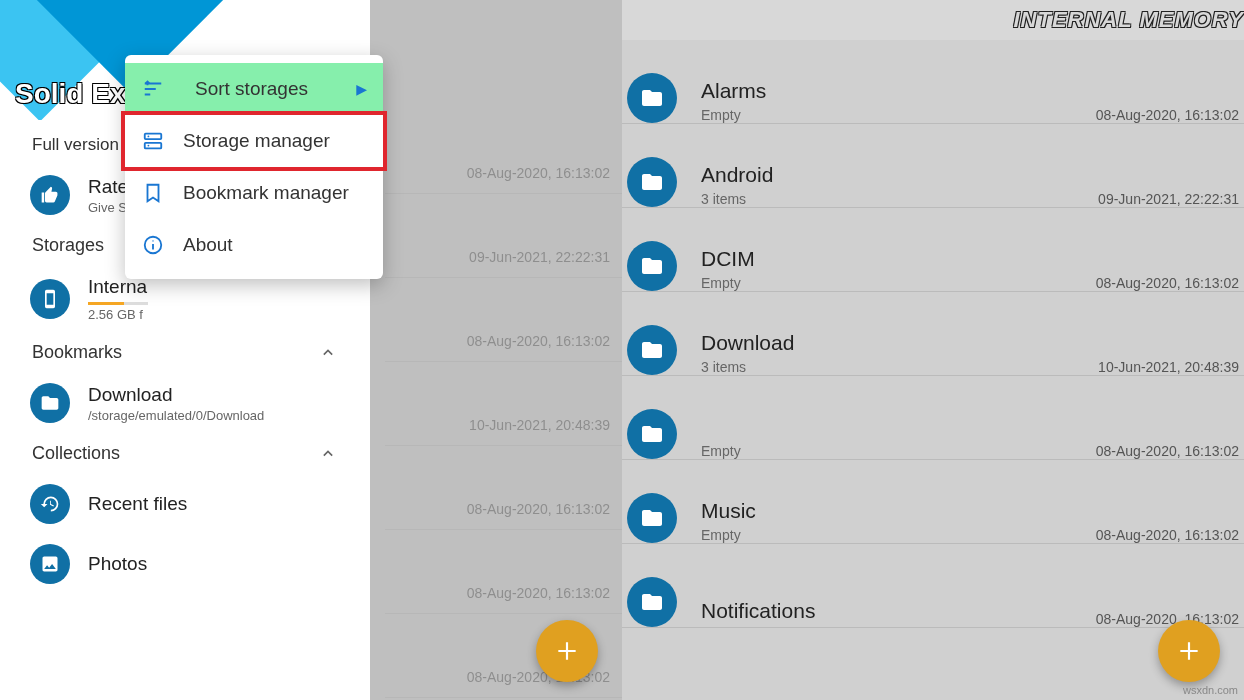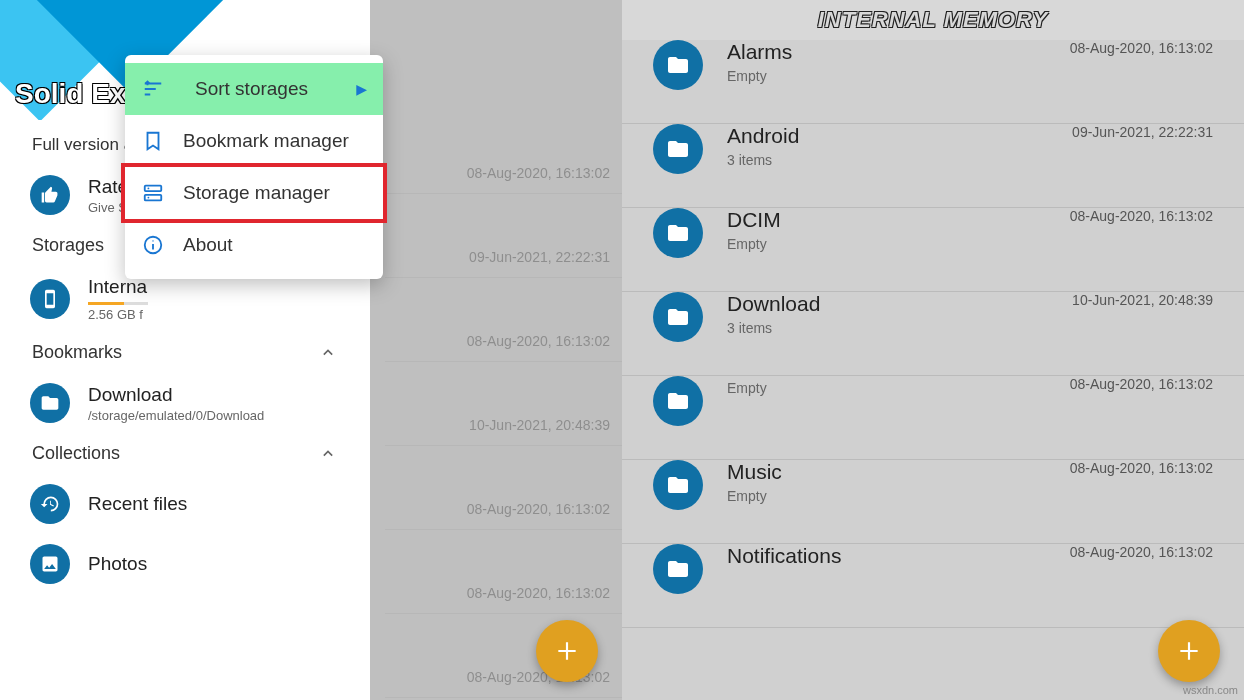--- a/index.html
+++ b/index.html
@@ -45,25 +45,25 @@
 .folder-list { position: absolute; top: 110px; left: 385px; right: 0; }
 .folder-row { height: 84px; border-bottom: 1px solid #bbb; display: flex; align-items: flex-end; justify-content: flex-end; padding: 0 12px 12px; }
 .folder-date { font-size: 14px; color: #555; }
 
 
 .right-header { height: 72px; background: #d8d8d8; display: flex; align-items: center; padding: 0 10px; }
 .hamburger { width: 28px; height: 28px; margin-right: 18px; cursor: pointer; }
 .hamburger svg { stroke: #1976d2; stroke-width: 2.5; }
 .right-title .main { font-size: 22px; color: #222; }
 .right-title .sub { font-size: 13px; color: #666; }
-.right-subheader { height: 40px; display: flex; align-items: center; justify-content: center; background: #d8d8d8; }
+.right-subheader { height: 40px; display: flex; align-items: center; justify-content: flex-end; background: #d8d8d8; }
 .outlined-text { font-size: 22px; font-weight: 900; font-style: italic; letter-spacing: 1px; color: #d8d8d8; text-shadow: -1px -1px 0 #222, 1px -1px 0 #222, -1px 1px 0 #222, 1px 1px 0 #222; }
 
 .right-list { }
-.right-row { height: 84px; border-bottom: 1px solid #bbb; display: flex; align-items: flex-start; padding: 0 31px; cursor: pointer; }
+.right-row { height: 84px; border-bottom: 1px solid #bbb; display: flex; align-items: flex-end; padding: 0 5px; cursor: pointer; }
 .right-row .folder-icon { width: 50px; height: 50px; border-radius: 50%; background: #1070a5; display: flex; align-items: center; justify-content: center; margin-right: 24px; }
 .right-row .folder-icon svg { width: 24px; height: 24px; fill: #fff; }
 .right-row .info { flex: 1; }
 .right-row .name { font-size: 21px; color: #222; }
 .right-row .count { font-size: 14px; color: #666; margin-top: 4px; }
 .right-row .date { font-size: 14px; color: #555; }
 
 
 .fab { position: absolute; bottom: 18px; width: 62px; height: 62px; border-radius: 50%; background: #e0a020; display: flex; align-items: center; justify-content: center; cursor: pointer; box-shadow: 0 4px 10px rgba(0,0,0,0.3); z-index: 10; }
 .fab svg { width: 26px; height: 26px; stroke: #fff; stroke-width: 2; }
@@ -193,43 +193,43 @@
   <div class="popup-menu">
     <div class="popup-item sort">
       <span class="popup-icon">
         <svg viewBox="0 0 24 24">
             <path d="M3 6h18M3 12h12M3 18h6" stroke="#1976d2"></path>
             <path d="M6 4v4M4 6l2-2 2 2" stroke="#1976d2"></path>
           </svg>
       </span>
       <span class="popup-text">Sort storages</span>
       <span class="popup-arrow">▶</span>
-    </div>
-    <div class="popup-item">
-      <span class="popup-icon">
-        <svg viewBox="0 0 24 24">
-            <path d="M6 3h12v18l-6-4-6 4V3z"></path>
-          </svg>
-      </span>
-      <span class="popup-text">Bookmark manager</span>
     </div>
     <div class="popup-item highlighted">
       <span class="popup-icon">
         <svg viewBox="0 0 24 24">
             <rect x="3" y="4" width="18" height="6" rx="1"></rect>
             <rect x="3" y="14" width="18" height="6" rx="1"></rect>
             <circle cx="7" cy="7" r="1" fill="#1976d2" stroke="none"></circle>
             <circle cx="7" cy="17" r="1" fill="#1976d2" stroke="none"></circle>
           </svg>
       </span>
       <span class="popup-text">Storage manager</span>
     </div>
     <div class="popup-item">
       <span class="popup-icon">
         <svg viewBox="0 0 24 24">
+            <path d="M6 3h12v18l-6-4-6 4V3z"></path>
+          </svg>
+      </span>
+      <span class="popup-text">Bookmark manager</span>
+    </div>
+    <div class="popup-item">
+      <span class="popup-icon">
+        <svg viewBox="0 0 24 24">
             <circle cx="12" cy="12" r="9"></circle>
             <line x1="12" y1="11" x2="12" y2="17"></line>
             <circle cx="12" cy="7.5" r="0.8" fill="#1976d2" stroke="none"></circle>
           </svg>
       </span>
       <span class="popup-text">About</span>
     </div>
   </div>
 
   <div class="fab fab-left">

